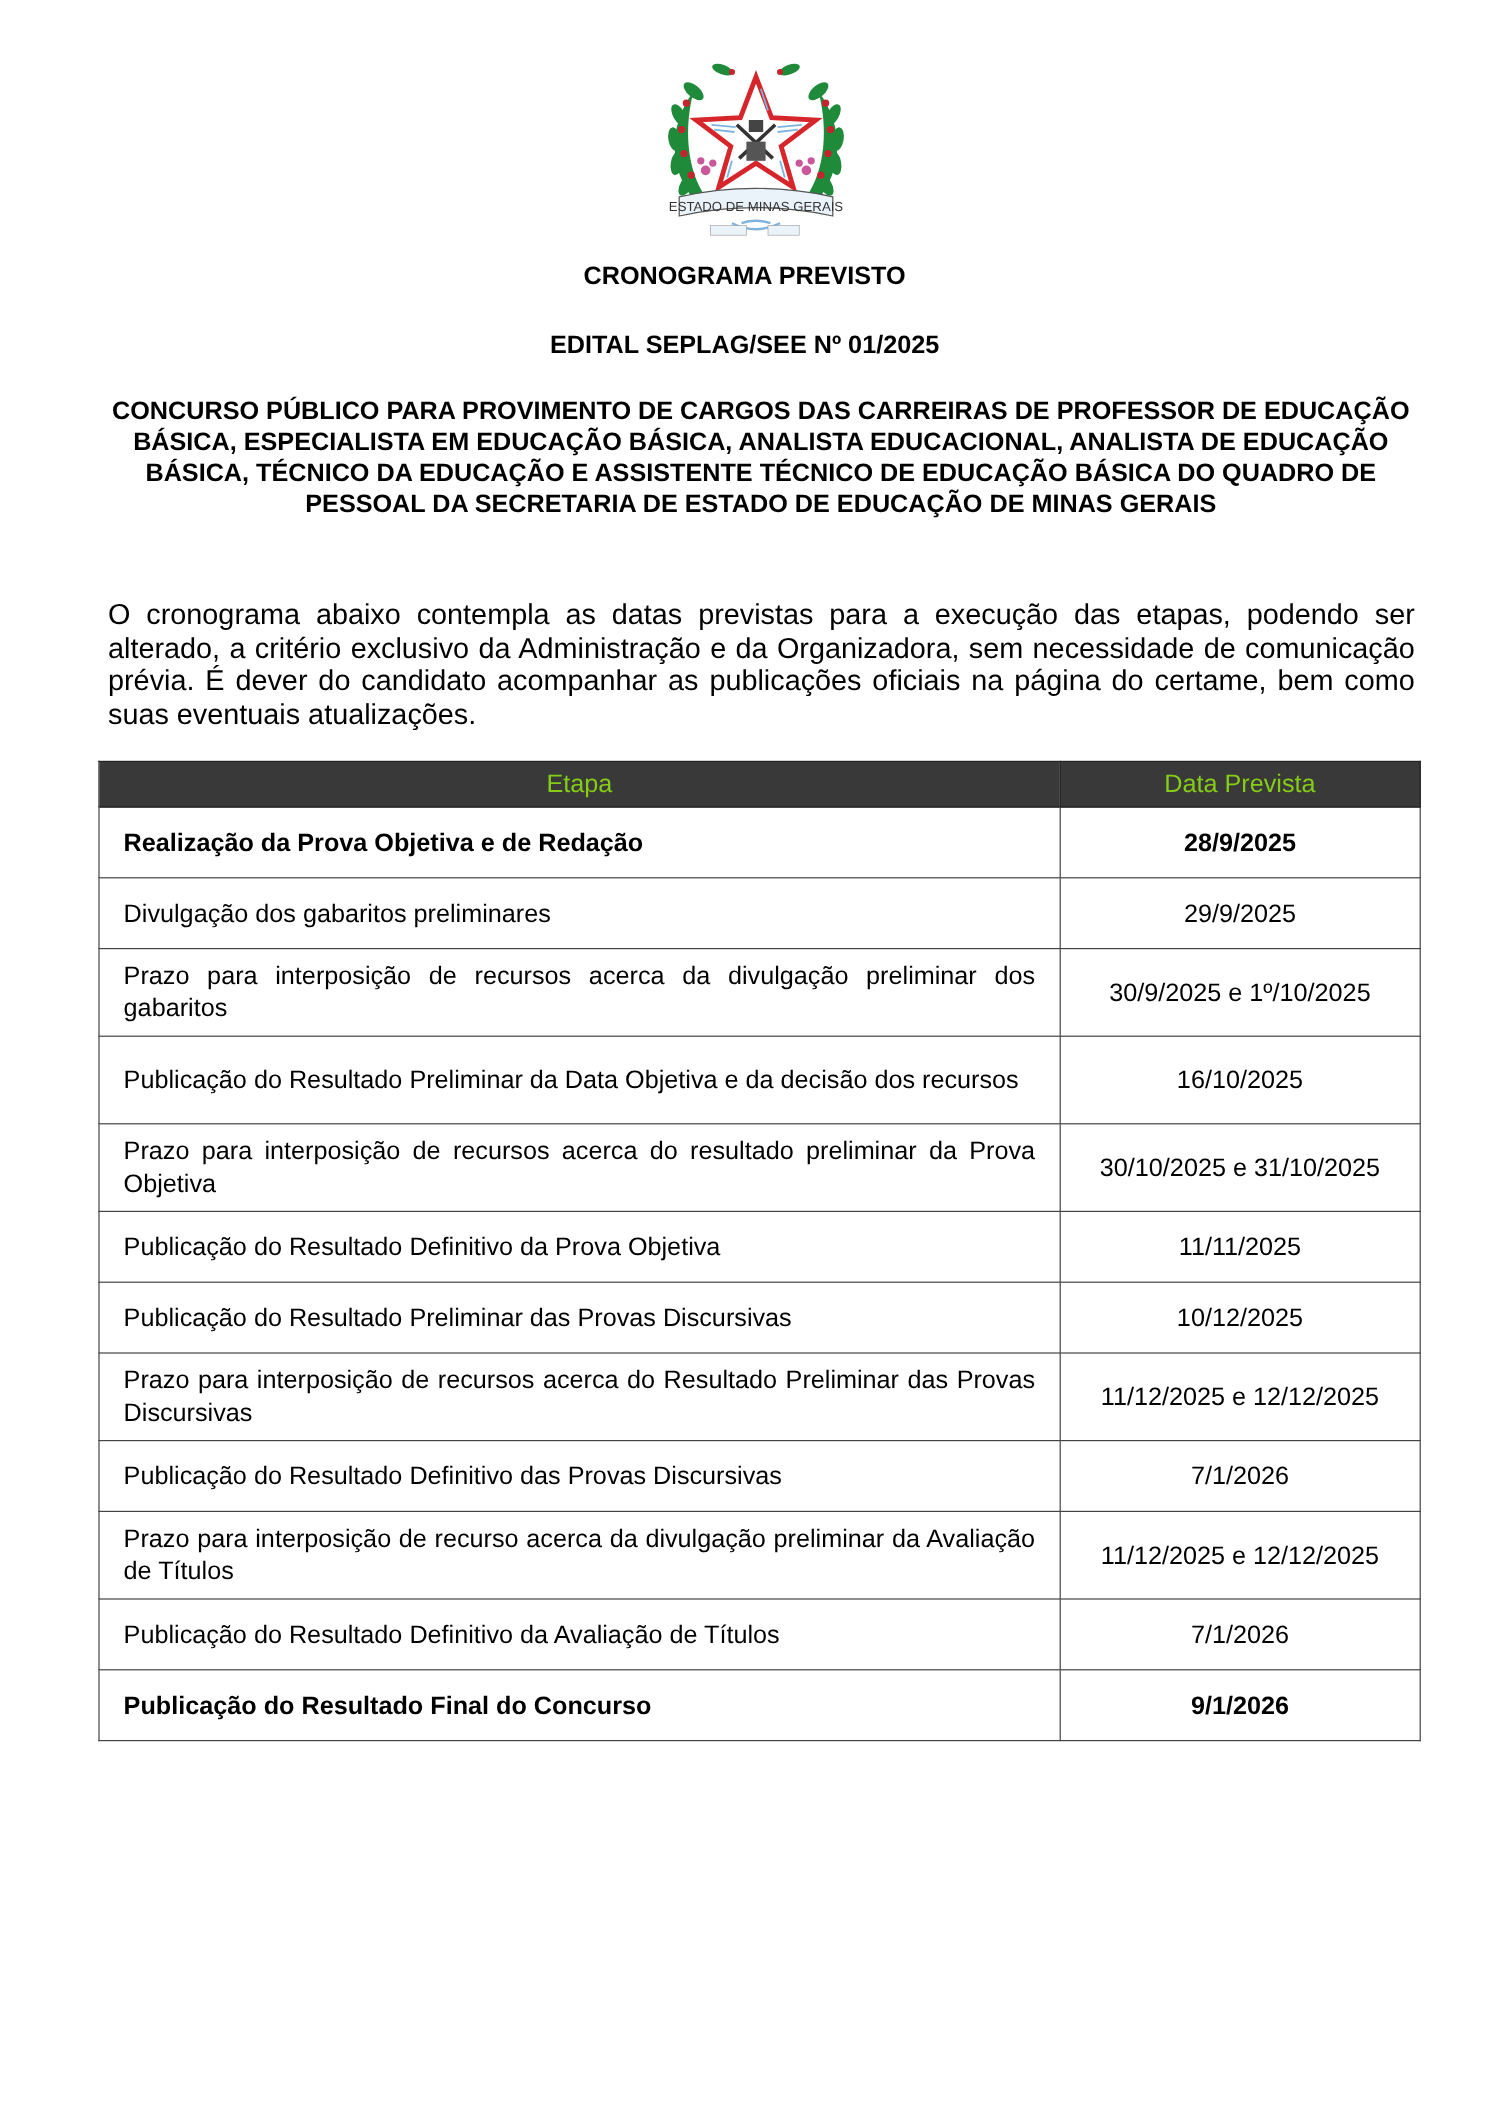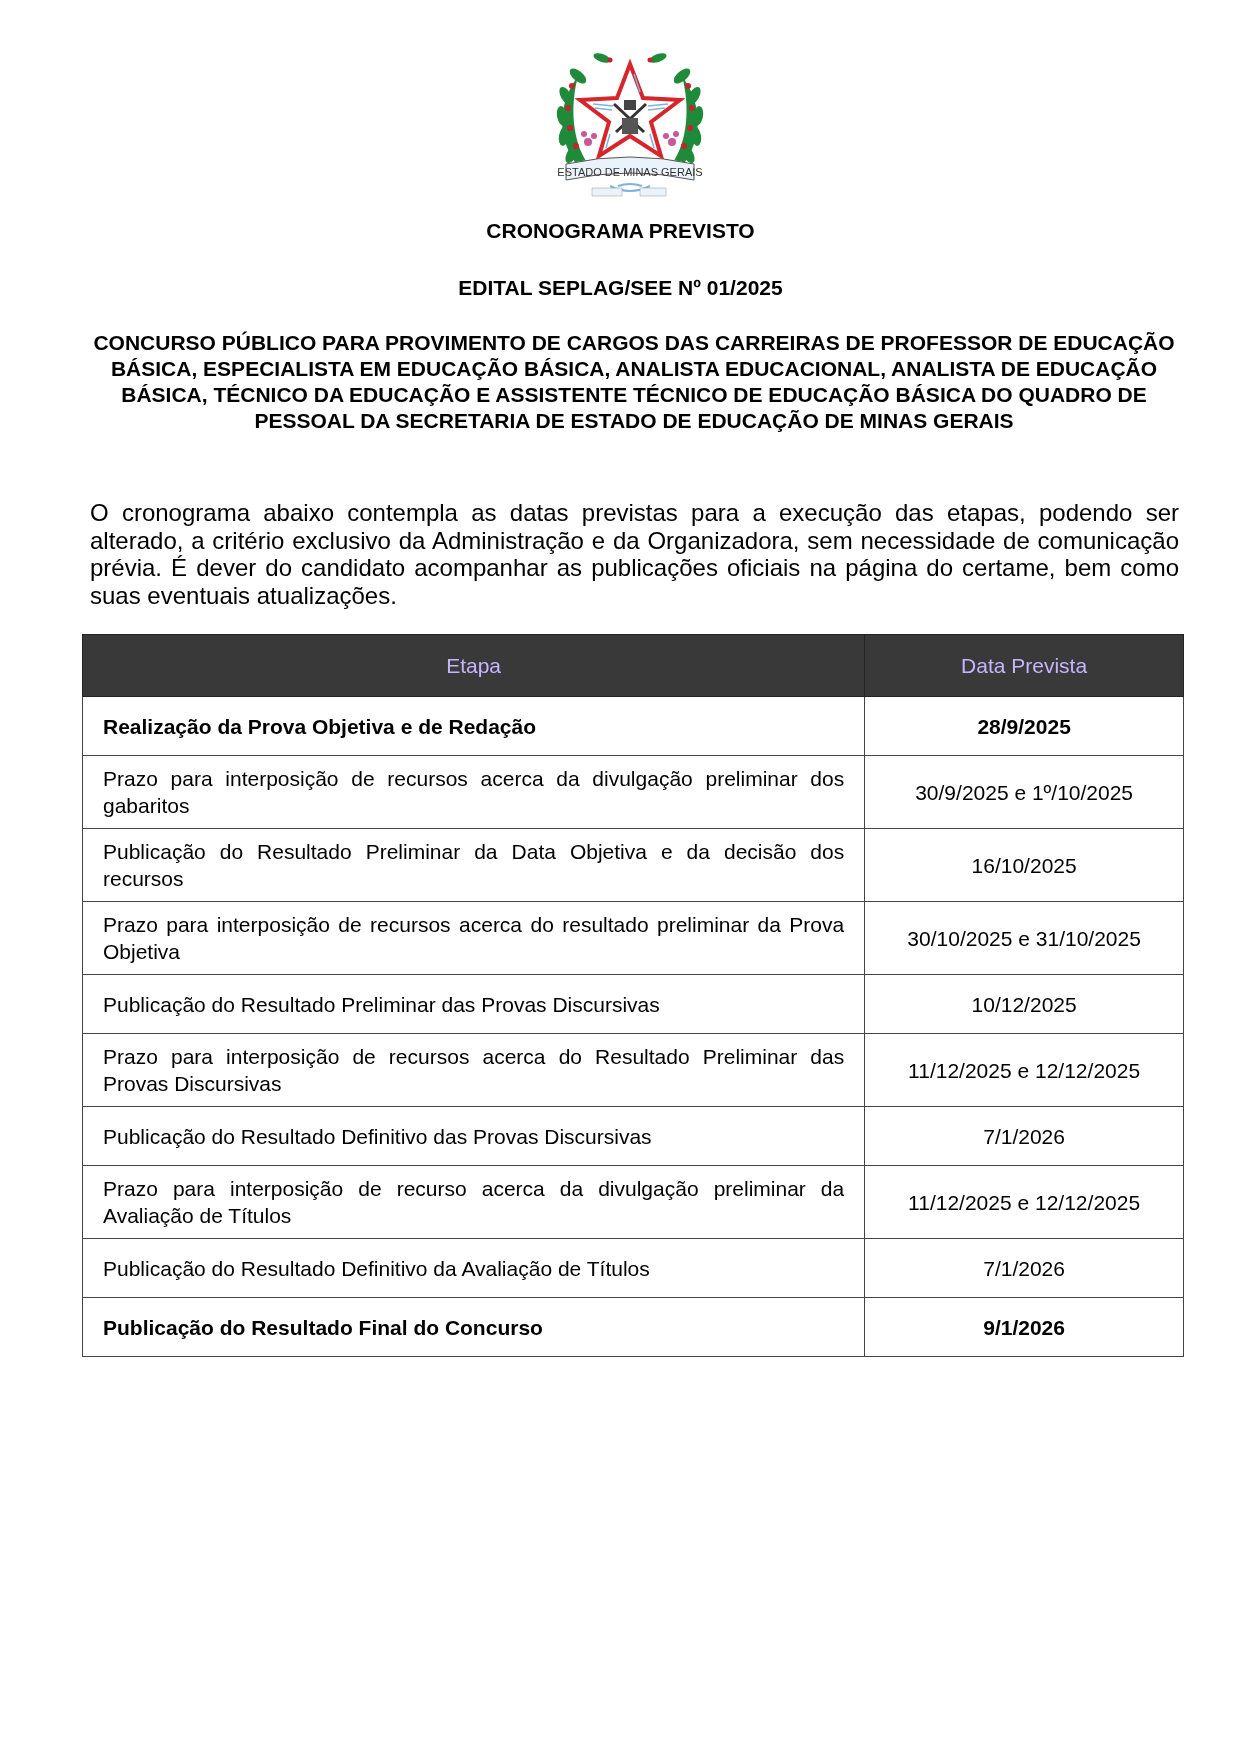--- a/index.html
+++ b/index.html
@@ -9,22 +9,22 @@
   .h-title { position: absolute; left: 0; width: 1241px; text-align: center;
              font-weight: bold; font-size: 21px; line-height: 26px; }
   #t1 { top: 218px; }
   #t2 { top: 275px; }
   .h-sub { position: absolute; left: 86px; width: 1096px; top: 330px; text-align: center;
            font-weight: bold; font-size: 21px; line-height: 26px; }
   .intro { position: absolute; left: 90px; width: 1089px; top: 499px;
            font-size: 24px; line-height: 27.5px; text-align: justify; }
   table.cron { position: absolute; left: 82px; top: 634px; width: 1102px;
                border-collapse: collapse; font-size: 21px; }
-  table.cron th { background: #3a3939; color: #c4b5fd; font-weight: normal;
-                  height: 29px; padding: 16px; border: 1.5px solid #222; line-height: 29px; }
+  table.cron th { background: #3a3939; color: #84cc16; font-weight: normal;
+                  height: 29px; padding: 4px; border: 1.5px solid #222; line-height: 29px; }
   table.cron td { border: 1.5px solid #444; padding: 4px 20px; line-height: 27px; }
   table.cron td.etapa { text-align: justify; }
   table.cron td.data { text-align: center; white-space: nowrap; padding: 4px 4px; }
   table.cron tr.single td { height: 50px; }
   table.cron tr.double td { height: 64px; }
   table.cron tr.bold td { font-weight: bold; }
   .c1 { width: 809px; }
   .c2 { width: 293px; }
 </style>
 </head>
@@ -106,31 +106,39 @@
     <tr>
       <th class="c1">Etapa</th>
       <th class="c2">Data Prevista</th>
     </tr>
   </thead>
   <tbody>
     <tr class="single bold">
       <td class="etapa">Realização da Prova Objetiva e de Redação</td>
       <td class="data">28/9/2025</td>
     </tr>
+    <tr class="single">
+      <td class="etapa">Divulgação dos gabaritos preliminares</td>
+      <td class="data">29/9/2025</td>
+    </tr>
     <tr class="double">
       <td class="etapa">Prazo para interposição de recursos acerca da divulgação preliminar dos gabaritos</td>
       <td class="data">30/9/2025 e 1º/10/2025</td>
     </tr>
     <tr class="double">
       <td class="etapa">Publicação do Resultado Preliminar da Data Objetiva e da decisão dos recursos</td>
       <td class="data">16/10/2025</td>
     </tr>
     <tr class="double">
       <td class="etapa">Prazo para interposição de recursos acerca do resultado preliminar da Prova Objetiva</td>
       <td class="data">30/10/2025 e 31/10/2025</td>
+    </tr>
+    <tr class="single">
+      <td class="etapa">Publicação do Resultado Definitivo da Prova Objetiva</td>
+      <td class="data">11/11/2025</td>
     </tr>
     <tr class="single">
       <td class="etapa">Publicação do Resultado Preliminar das Provas Discursivas</td>
       <td class="data">10/12/2025</td>
     </tr>
     <tr class="double">
       <td class="etapa">Prazo para interposição de recursos acerca do Resultado Preliminar das Provas Discursivas</td>
       <td class="data">11/12/2025 e 12/12/2025</td>
     </tr>
     <tr class="single">

